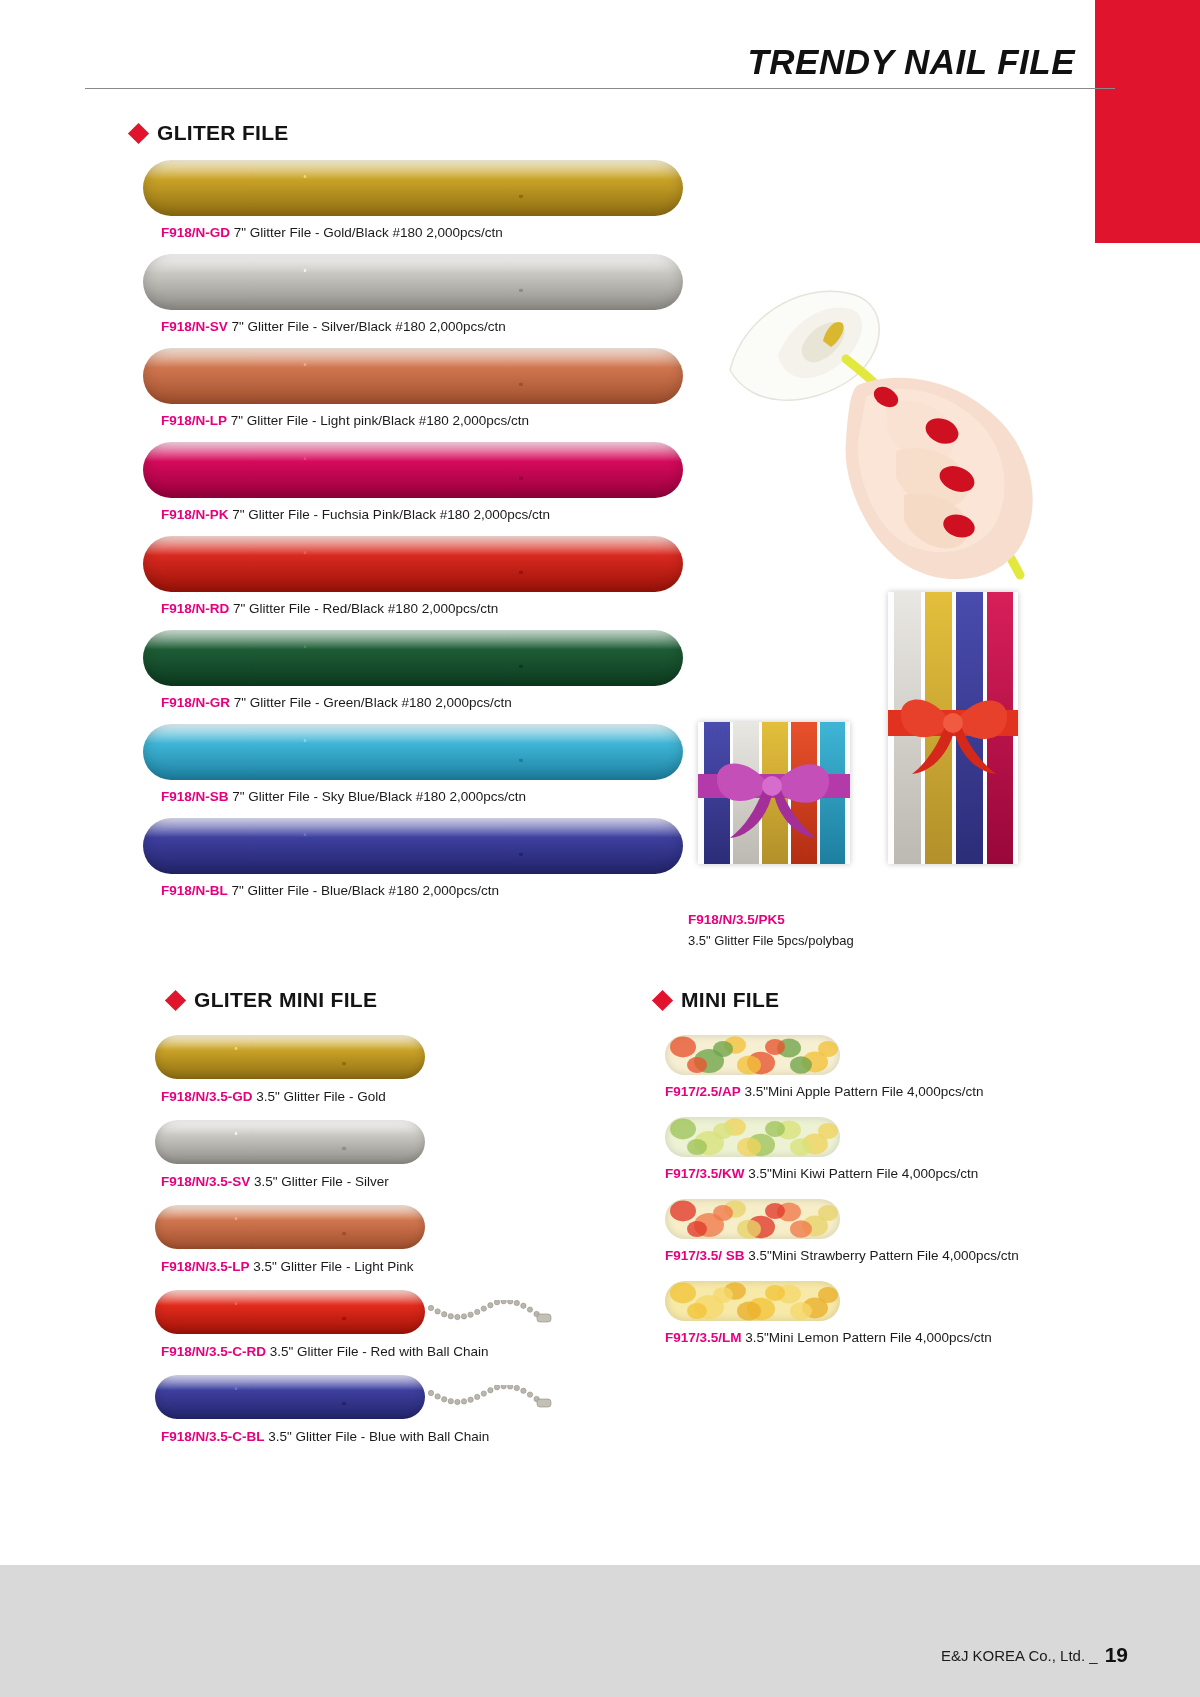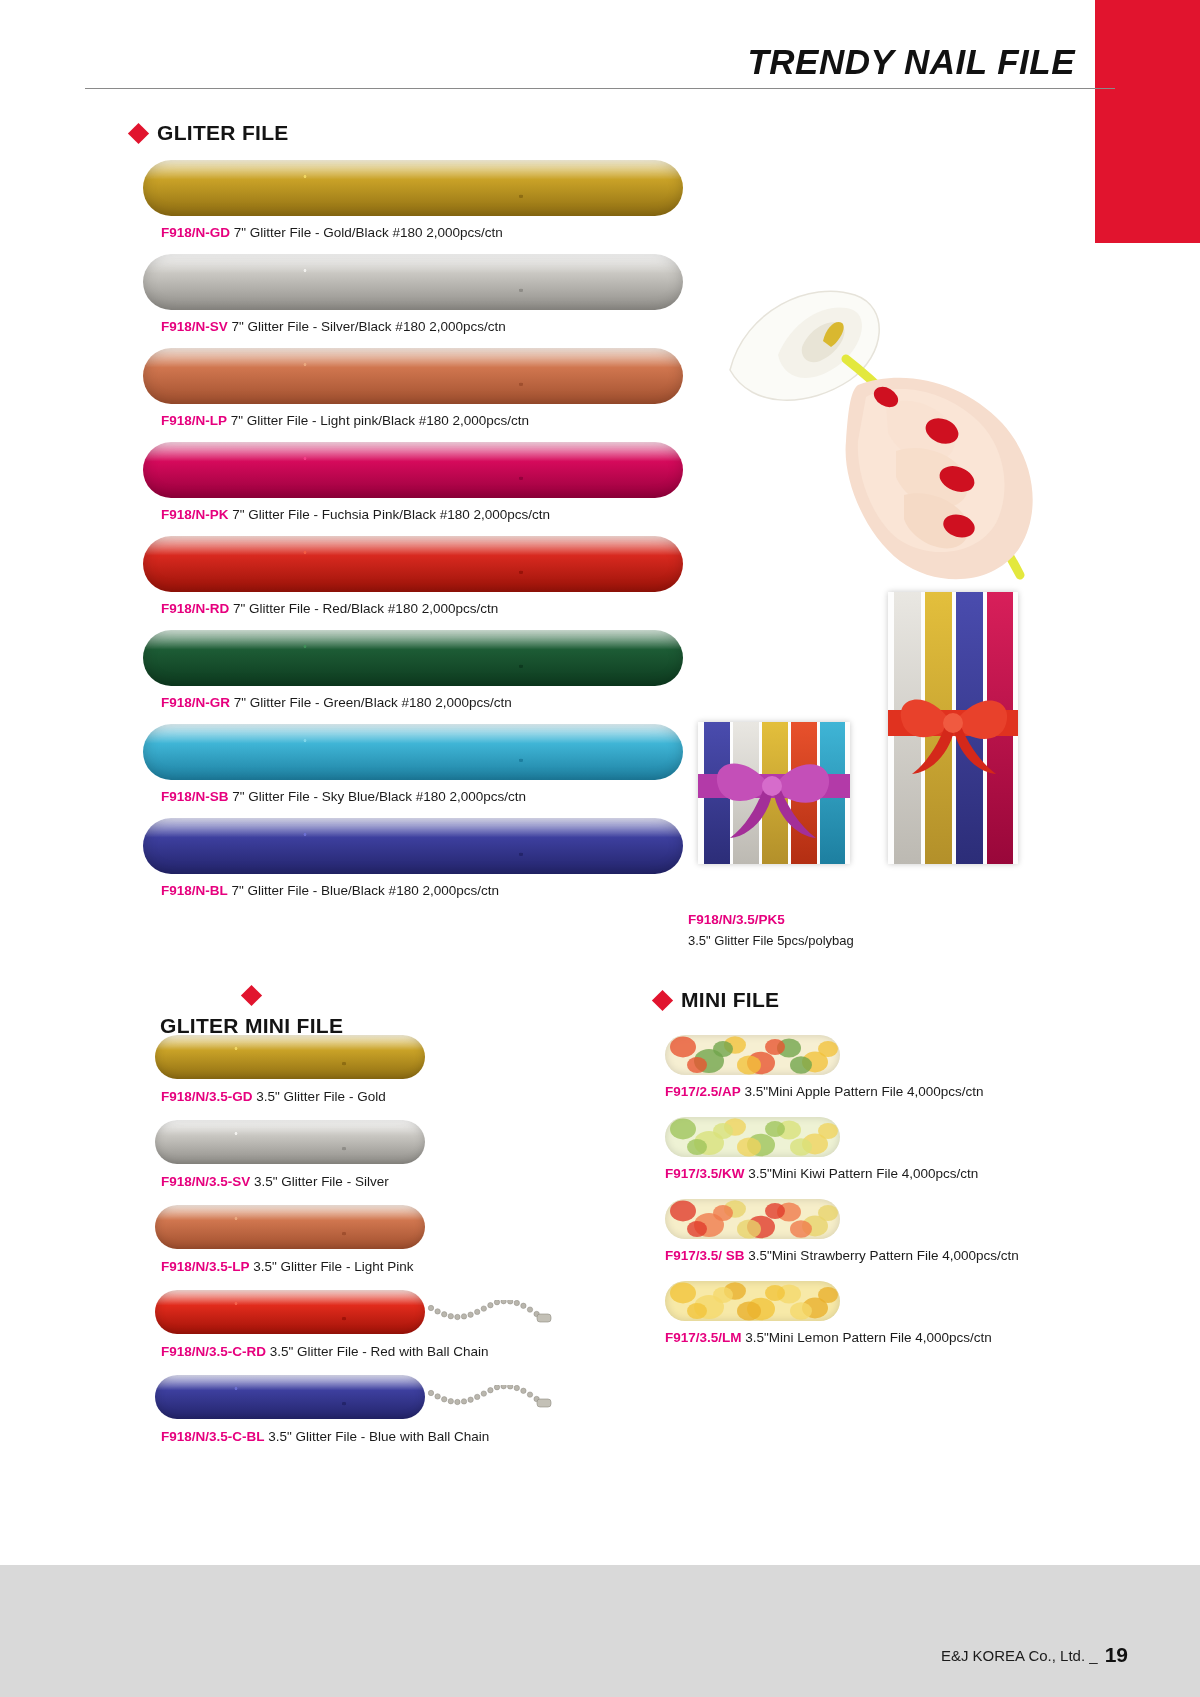--- a/index.html
+++ b/index.html
@@ -208,21 +208,21 @@
           <circle cx="74" cy="64" r="10" fill="#d66ccb"></circle>
         </svg>
       </div>
     </div>
 
     <div class="pcaps" id="polyCaps">
         <div class="pc"><b>F918/N/3.5/PK5</b><span>3.5" Glitter File 5pcs/polybag</span></div>
       </div>
   </div>
 
-  <div class="sec-head" style="left:160px;top:988px;flex-direction:column;">
+  <div class="sec-head" style="left:168px;top:988px;">
     <span class="diamond"></span>
     <span class="sec-title">GLITER  MINI FILE</span>
   </div>
 
   <div class="sec-head" style="left:655px;top:988px;">
     <span class="diamond"></span>
     <span class="sec-title">MINI FILE</span>
   </div>
 
   <div class="mini-col" id="miniList">

